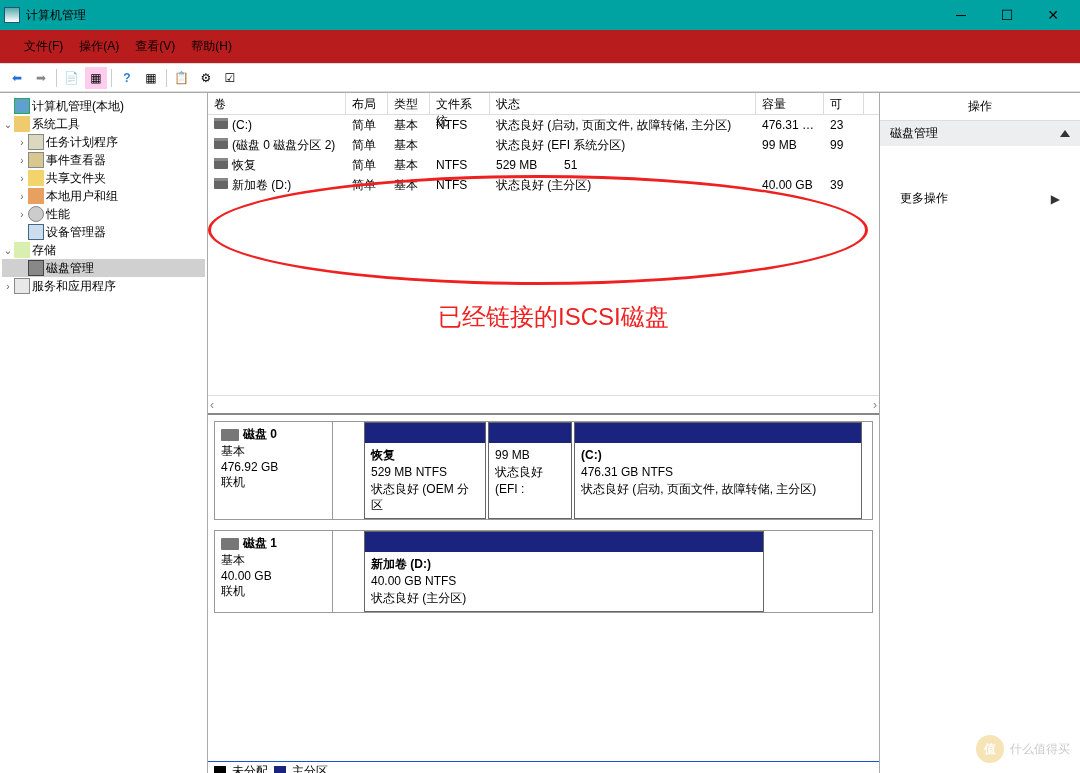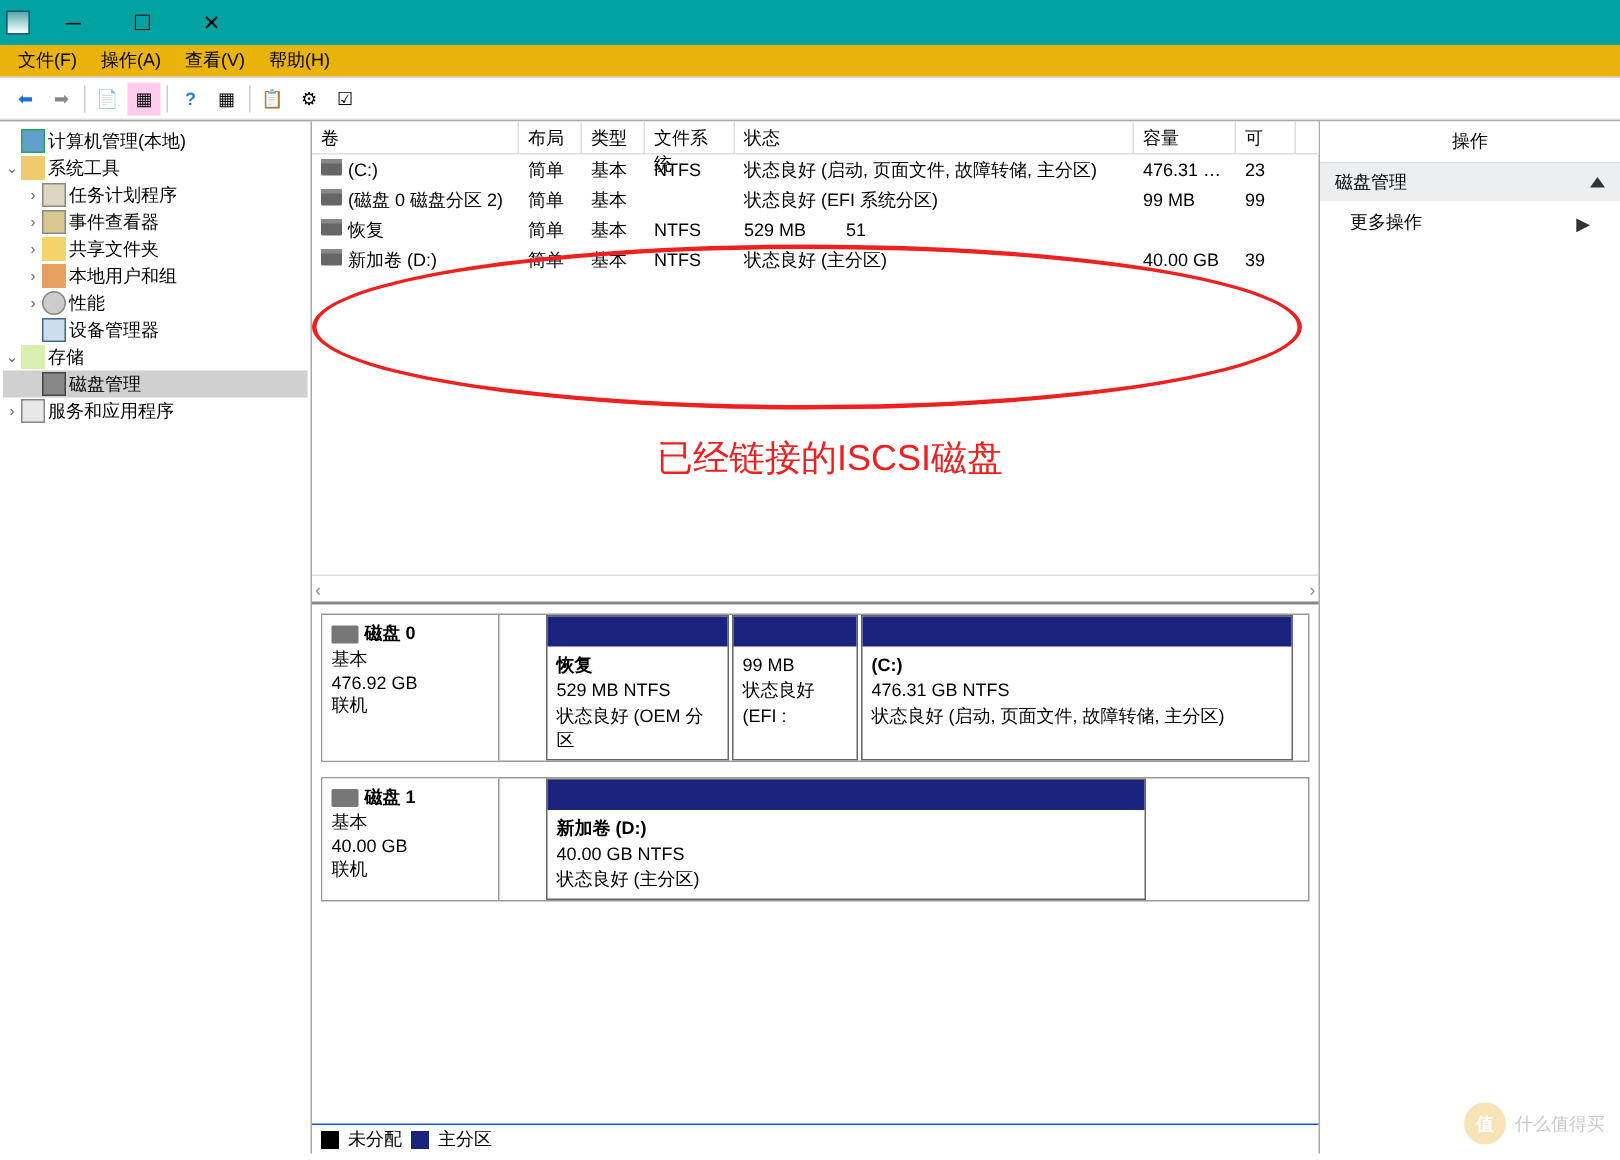--- a/index.html
+++ b/index.html
@@ -4,21 +4,21 @@
 <style>
 * { box-sizing: border-box; margin: 0; padding: 0; font-family: "Microsoft YaHei", "Segoe UI", sans-serif; font-size: 12px; }
 body { background: #fff; width: 1080px; height: 773px; overflow: hidden; position: relative; }
 
 .titlebar { height: 30px; background: #00a2a2; display: flex; align-items: center; padding: 0 4px; color: #fff; }
 .titlebar .icon-app { width: 16px; height: 16px; margin-right: 6px; background: linear-gradient(#5aa, #fff); border: 1px solid #257; }
 .titlebar .title { flex: 1; color: #000; font-size: 12px; }
 .win-btns { display: flex; }
 .win-btn { width: 46px; height: 30px; display: flex; align-items: center; justify-content: center; color: #000; font-size: 14px; cursor: pointer; }
 
-.menubar { height: 22px; display: flex; align-items: center; padding: 0 4px; border-bottom: 1px solid #ddd; background: #eab308; }
+.menubar { height: 34px; display: flex; align-items: center; padding: 0 16px; border-bottom: 1px solid #ddd; background: #b91c1c; }
 .menubar span { padding: 2px 8px; cursor: pointer; }
 
 .toolbar { height: 28px; display: flex; align-items: center; gap: 2px; padding: 2px 6px; border-bottom: 1px solid #ddd; background: #fff; }
 .tbtn { width: 22px; height: 22px; display: flex; align-items: center; justify-content: center; border: 1px solid transparent; cursor: pointer; }
 .tsep { width: 1px; height: 18px; background: #ccc; margin: 0 2px; }
 
 .body-area { display: flex; height: calc(773px - 30px - 22px - 28px - 4px); border-top: 1px solid #aaa; }
 .tree-pane { width: 208px; border-right: 1px solid #aaa; padding: 4px 2px; overflow: auto; }
 .tree-item { display: flex; align-items: center; height: 18px; padding: 0 2px; cursor: pointer; white-space: nowrap; }
 .tree-item.sel { background: #d0d0d0; }
@@ -53,32 +53,33 @@
 .part-body { padding: 4px 6px; font-size: 12px; line-height: 1.4; }
 .part-body .pname { font-weight: bold; }
 
 .legend-row { height: 20px; display: flex; align-items: center; gap: 6px; padding: 0 6px; border-top: 1px solid #1d4ed8; }
 .leg-sw { width: 12px; height: 12px; display: inline-block; }
 .leg-unalloc { background: #000; } .leg-primary { background: #1a237e; }
 
 .actions-pane { width: 200px; background: #fff; text-align: center; }
 .actions-pane .ap-head { padding: 5px 8px; font-weight: normal; border-bottom: 1px solid #ddd; background: #fff; }
 .actions-pane .ap-sub { padding: 4px 10px; background: #eceeef; display: flex; justify-content: space-between; align-items: center; cursor: pointer; }
-.actions-pane .ap-item { padding: 6px 20px; display: flex; justify-content: space-between; align-items: center; cursor: pointer; }
+.actions-pane .ap-item { padding: 6px 20px; display: flex; justify-content: space-between; align-items: center; cursor: pointer; margin-top: 38px; }
 .arrow-up { width: 0; height: 0; border-left: 5px solid transparent; border-right: 5px solid transparent; border-bottom: 7px solid #333; }
 .arrow-right { color: #333; }
 
 .watermark { position: absolute; right: 10px; bottom: 10px; opacity: 0.35; font-size: 14px; color: #666; display: flex; align-items: center; gap: 6px; pointer-events: none; }
 .wm-circ { width: 28px; height: 28px; border-radius: 50%; background: #e8b030; color: #fff; display: flex; align-items: center; justify-content: center; font-weight: bold; }
 </style>
 </head>
 <body>
 
 <div class="titlebar">
   <span class="icon-app"></span>
+  <span class="title">计算机管理</span>
   <div class="win-btns">
     <div class="win-btn">─</div>
     <div class="win-btn">☐</div>
     <div class="win-btn close">✕</div>
   </div>
 </div>
 
 <div class="menubar">
   <span>文件(F)</span>
   <span>操作(A)</span>

